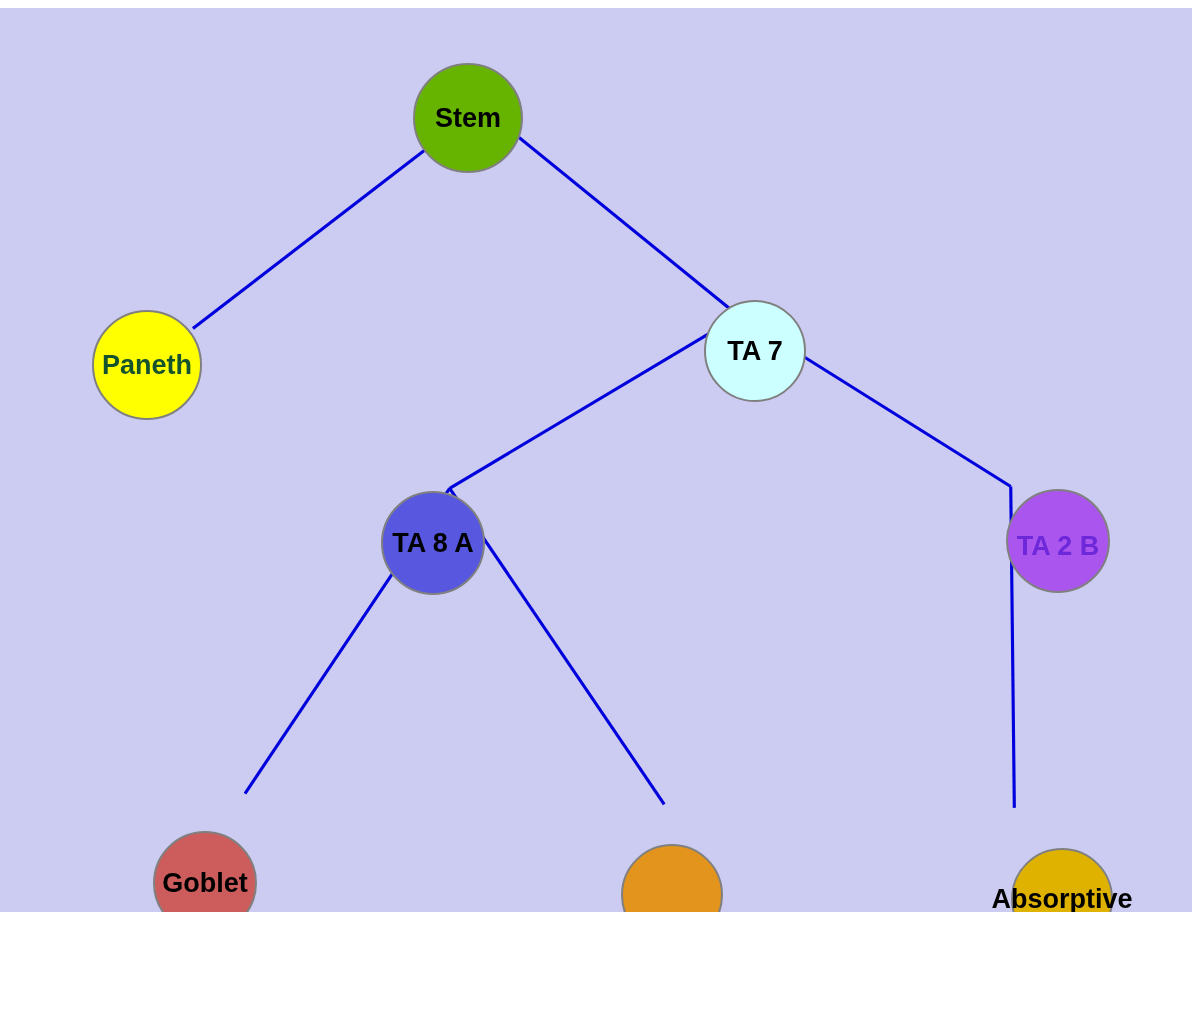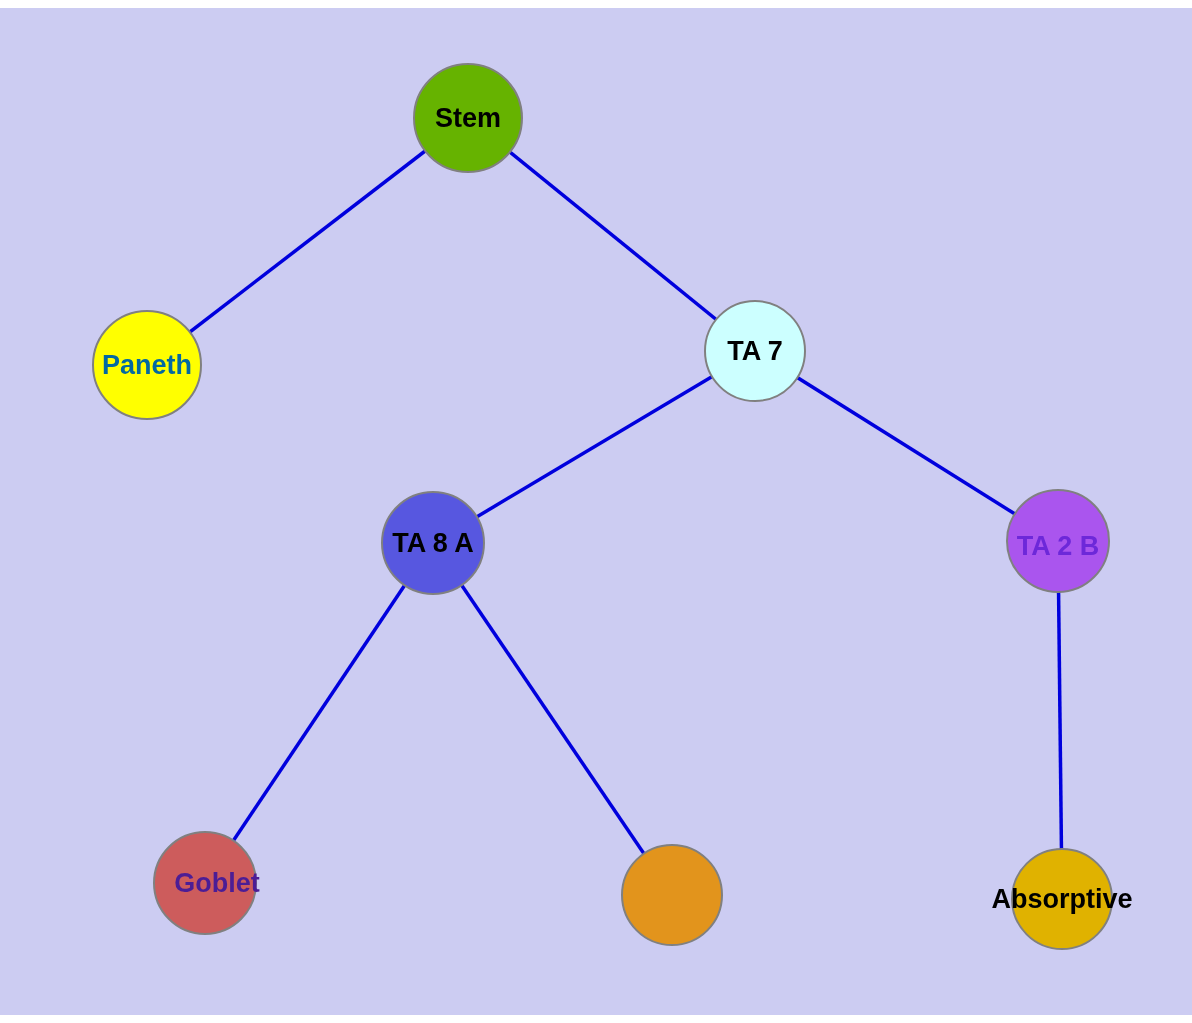--- a/index.html
+++ b/index.html
@@ -13,21 +13,21 @@
     width: 1192px;
     height: 1023px;
     background: #ffffff;
     overflow: hidden;
   }
   #graph-canvas {
     position: absolute;
     left: 0;
     top: 8px;
     width: 1192px;
-    height: 1007px;
+    height: 904px;
     overflow: hidden;
   }
   #edge-layer {
     position: absolute;
     left: 0;
     top: 0;
     width: 100%;
     height: 100%;
     display: block;
   }
@@ -59,26 +59,26 @@
         <line x1="755" y1="343" x2="433" y2="535" stroke="#0000dd" stroke-width="3.5"></line>
         <line x1="755" y1="343" x2="1058" y2="533" stroke="#0000dd" stroke-width="3.5"></line>
         <line x1="433" y1="535" x2="205" y2="875" stroke="#0000dd" stroke-width="3.5"></line>
         <line x1="433" y1="535" x2="672" y2="887" stroke="#0000dd" stroke-width="3.5"></line>
         <line x1="1058" y1="533" x2="1062" y2="891" stroke="#0000dd" stroke-width="3.5"></line>
       </svg>
 
   <div class="node" style="left: 413px; top: 55px; width: 110px; height: 110px; background: rgb(102, 179, 0); border-color: rgb(128, 128, 128); border-width: 2px;"></div>
       <div class="node-label" style="left: 468px; top: 110px; color: rgb(0, 0, 0);">Stem</div>
       <div class="node" style="left: 92px; top: 302px; width: 110px; height: 110px; background: rgb(255, 255, 0); border-color: rgb(128, 128, 128); border-width: 2px;"></div>
-      <div class="node-label" style="left: 147px; top: 357px; color: #0369a1;">Paneth</div>
+      <div class="node-label" style="left: 147px; top: 357px; color: #14532d;">Paneth</div>
       <div class="node" style="left: 704px; top: 292px; width: 102px; height: 102px; background: rgb(204, 255, 255); border-color: rgb(128, 128, 128); border-width: 2px;"></div>
       <div class="node-label" style="left: 755px; top: 343px; color: rgb(0, 0, 0);">TA 7</div>
       <div class="node" style="left: 381px; top: 483px; width: 104px; height: 104px; background: rgb(87, 87, 224); border-color: rgb(128, 128, 128); border-width: 2px;"></div>
       <div class="node-label" style="left: 433px; top: 535px; color: rgb(0, 0, 0);">TA 8 A</div>
       <div class="node" style="left: 1006px; top: 481px; width: 104px; height: 104px; background: rgb(170, 85, 238); border-color: rgb(128, 128, 128); border-width: 2px;"></div>
       <div class="node-label" style="left: 1058px; top: 538px; color: #6d28d9;">TA 2 B</div>
       <div class="node" style="left: 153px; top: 823px; width: 104px; height: 104px; background: rgb(205, 92, 92); border-color: rgb(128, 128, 128); border-width: 2px;"></div>
-      <div class="node-label" style="left: 205px; top: 875px; color: #4c1d95; margin-left: 12px;">Goblet</div>
+      <div class="node-label" style="left: 205px; top: 875px; color: #000000;">Goblet</div>
       <div class="node" style="left: 621px; top: 836px; width: 102px; height: 102px; background: rgb(226, 148, 28); border-color: rgb(128, 128, 128); border-width: 2px;"></div>
       <div class="node" style="left: 1011px; top: 840px; width: 102px; height: 102px; background: rgb(224, 178, 0); border-color: rgb(128, 128, 128); border-width: 2px;"></div>
       <div class="node-label" style="left: 1062px; top: 891px; color: rgb(0, 0, 0);">Absorptive</div>
     </div>
 </div>
 
 </body></html>

